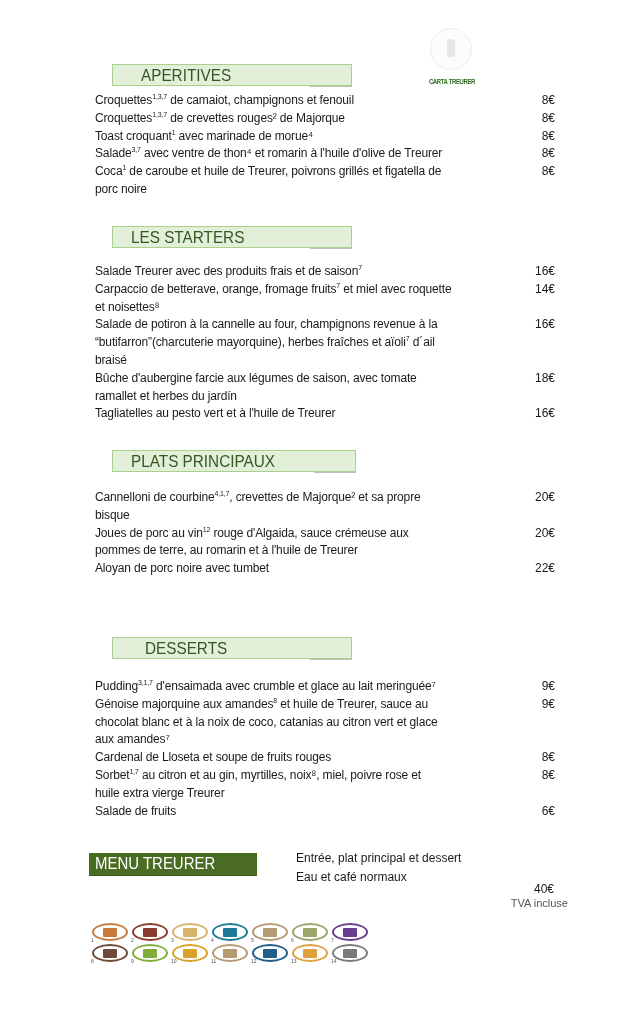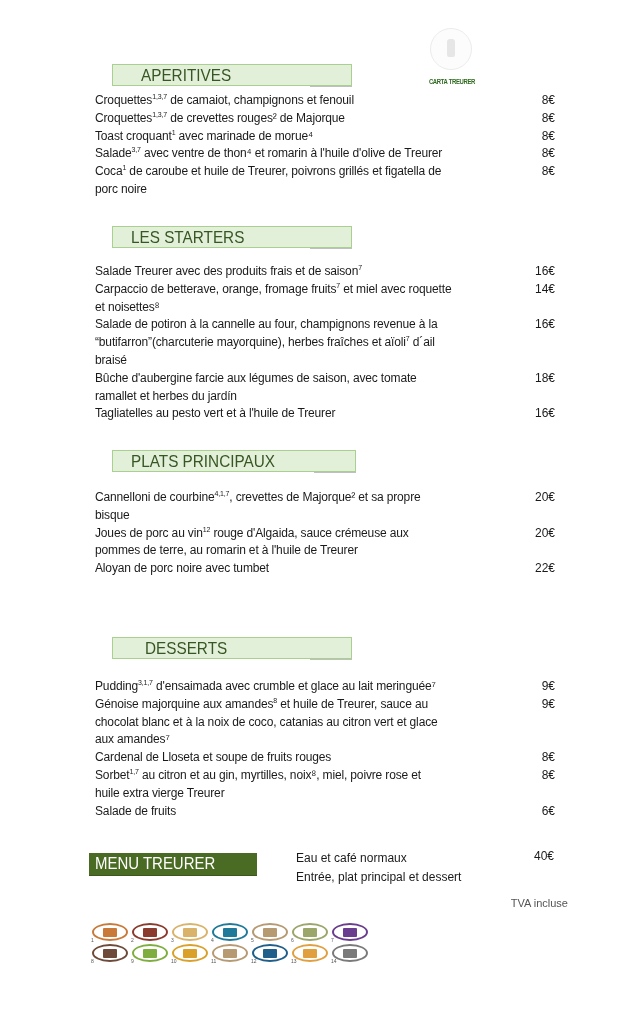--- a/index.html
+++ b/index.html
@@ -38,21 +38,21 @@
   sup { font-size:7px; line-height:0; vertical-align:5px; }
   .menu-box {
     position:absolute; left:89px; top:853px; width:168px; height:22px;
     background:#4a6b24; border-bottom:1px solid #3c561c;
   }
   .menu-box span {
     position:absolute; left:6px; top:1px; font-size:17px; color:#ffffff;
     transform:scaleX(0.88); transform-origin:left center; white-space:nowrap;
   }
   .menu-details { position:absolute; left:296px; top:849px; font-size:12px; line-height:19px; }
-  .menu-price { position:absolute; right:66px; top:849px; font-size:12px; }
+  .menu-price { position:absolute; right:66px; top:882px; font-size:12px; }
   .tva { position:absolute; right:52px; top:897px; font-size:11px; color:#555; }
   .allergens { position:absolute; left:92px; top:923px; width:300px; }
   .al-row { display:flex; gap:4px; margin-bottom:3px; }
   .al {
     position:relative; width:36px; height:18px; border-radius:50%;
     border:2px solid #999; box-sizing:border-box; display:flex; align-items:center; justify-content:center;
   }
   .al .sq { width:14px; height:9px; border-radius:1px; }
   .al .num { position:absolute; left:-3px; bottom:-4px; font-size:5px; color:#555; }
 </style>
@@ -163,22 +163,22 @@
   <div class="item">
       <span class="desc"><span>Salade de fruits</span><sup></sup><span></span></span>
       <span class="price">6€</span>
     </div>
 </div>
 
 <div class="menu-box">
   <span>MENU TREURER</span>
 </div>
 <div class="menu-details">
+  <div>Entrée, plat principal et dessert</div>
   <div>Eau et café normaux</div>
-  <div>Entrée, plat principal et dessert</div>
 </div>
 <div class="menu-price">40€</div>
 
 <div class="tva">TVA incluse</div>
 
 <div class="allergens">
   <div class="al-row">
     <div class="al" style="border-color:#c97a3a">
         <div class="sq" style="background:#c97a3a"></div>
         <span class="num">1</span>

